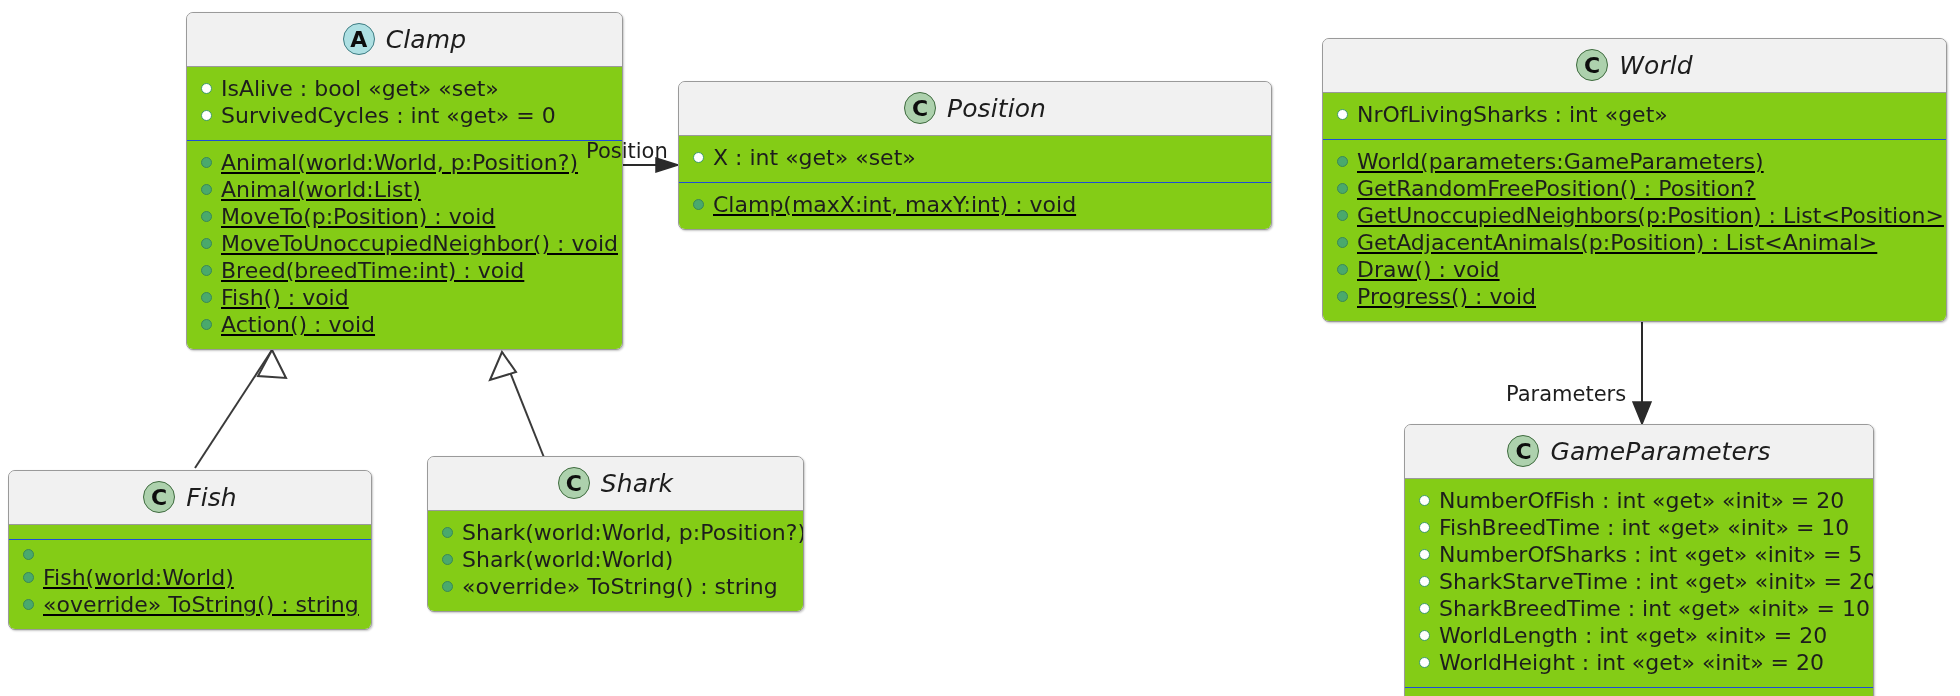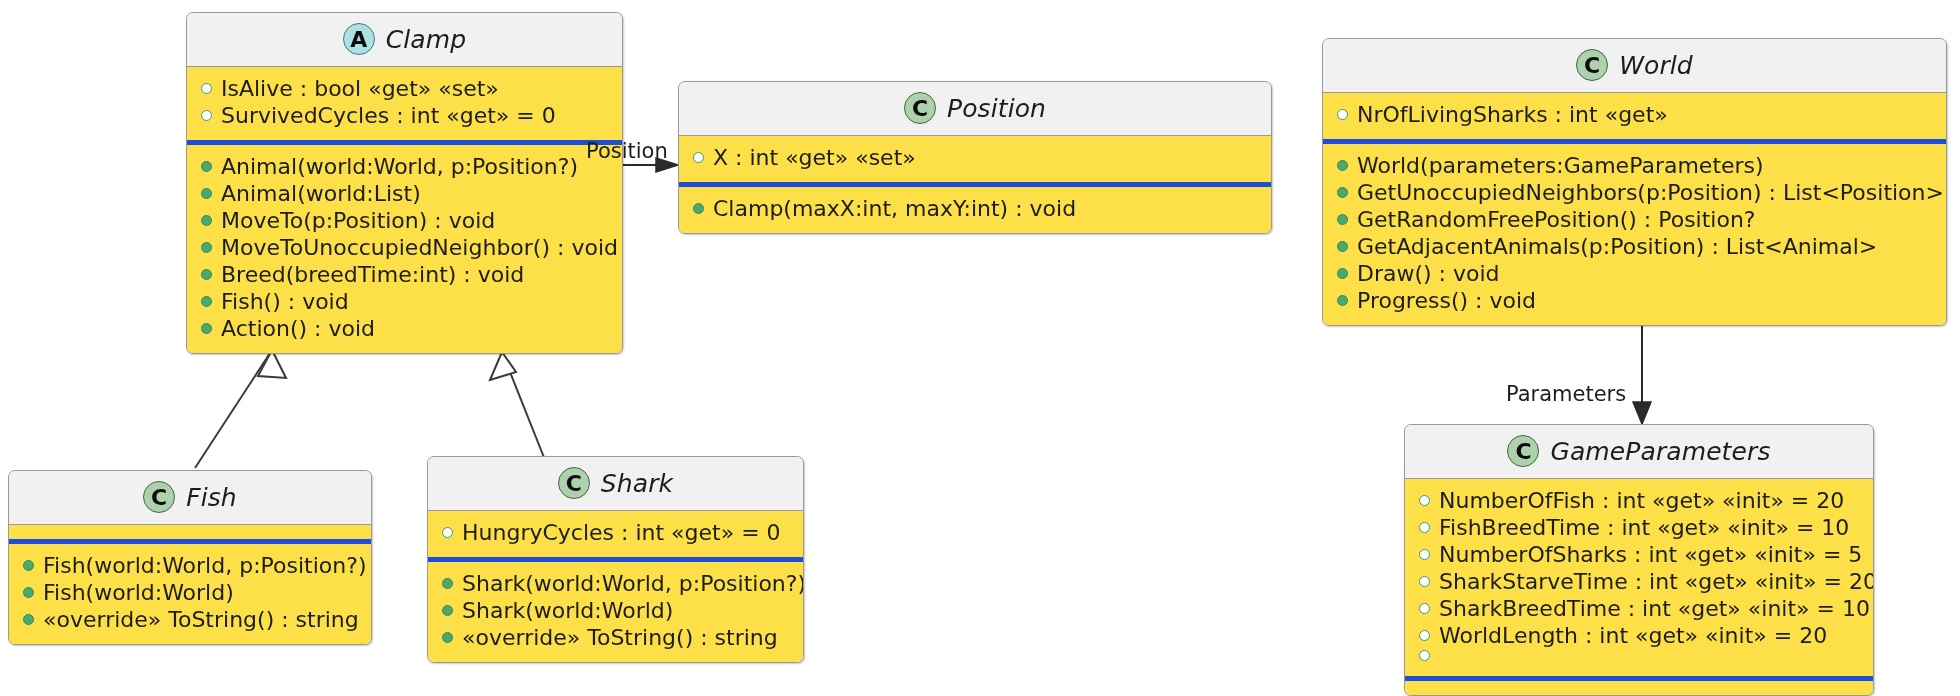--- a/index.html
+++ b/index.html
@@ -70,24 +70,25 @@
     background: #add1ad;
     border: 1.6px solid #3f6b3f;
   }
   .stereo-circle.a {
     background: #aee0e3;
     border: 1.6px solid #3d7c82;
   }
 
   .compartment {
     padding: 9px 14px 10px 14px;
-    background: #fde047;
+    background: #84cc16;
   }
   .compartment + .compartment {
-    border-top: 5px solid #1d4ed8;
+    border-top: 1px solid #1d4ed8;
+    text-decoration: underline;
   }
   .compartment.empty {
     padding: 5px 14px 5px 14px;
     min-height: 4px;
   }
 
   .member {
     display: flex;
     align-items: baseline;
     gap: 9px;
@@ -231,28 +232,28 @@
         <span>NrOfLivingSharks : int «get»</span>
       </div>
     </div>
     <div class="compartment">
       <div class="member">
         <span class="vis-dot public"></span>
         <span>World(parameters:GameParameters)</span>
       </div>
       <div class="member">
         <span class="vis-dot public"></span>
+        <span>GetRandomFreePosition() : Position?</span>
+      </div>
+      <div class="member">
+        <span class="vis-dot public"></span>
         <span>GetUnoccupiedNeighbors(p:Position) : List&lt;Position&gt;</span>
       </div>
       <div class="member">
         <span class="vis-dot public"></span>
-        <span>GetRandomFreePosition() : Position?</span>
-      </div>
-      <div class="member">
-        <span class="vis-dot public"></span>
         <span>GetAdjacentAnimals(p:Position) : List&lt;Animal&gt;</span>
       </div>
       <div class="member">
         <span class="vis-dot public"></span>
         <span>Draw() : void</span>
       </div>
       <div class="member">
         <span class="vis-dot public"></span>
         <span>Progress() : void</span>
       </div>
@@ -286,60 +287,54 @@
       <div class="member">
         <span class="vis-dot protected"></span>
         <span>SharkBreedTime : int «get» «init» = 10</span>
       </div>
       <div class="member">
         <span class="vis-dot protected"></span>
         <span>WorldLength : int «get» «init» = 20</span>
       </div>
       <div class="member">
         <span class="vis-dot protected"></span>
+        <span>WorldHeight : int «get» «init» = 20</span>
       </div>
     </div>
     <div class="compartment empty"></div>
   </div>
 
   <div class="uml-class" style="left:8px; top:470px; width:364px;">
     <div class="cls-header">
       <span class="stereo-circle c">C</span>
       <span class="cls-title">Fish</span>
     </div>
     <div class="compartment empty"></div>
     <div class="compartment">
       <div class="member">
         <span class="vis-dot public"></span>
-        <span>Fish(world:World, p:Position?)</span>
       </div>
       <div class="member">
         <span class="vis-dot public"></span>
         <span>Fish(world:World)</span>
       </div>
       <div class="member">
         <span class="vis-dot public"></span>
         <span>«override» ToString() : string</span>
       </div>
     </div>
   </div>
 
   <div class="uml-class" style="left:427px; top:456px; width:377px;">
     <div class="cls-header">
       <span class="stereo-circle c">C</span>
       <span class="cls-title">Shark</span>
     </div>
     <div class="compartment">
       <div class="member">
-        <span class="vis-dot protected"></span>
-        <span>HungryCycles : int «get» = 0</span>
-      </div>
-    </div>
-    <div class="compartment">
-      <div class="member">
         <span class="vis-dot public"></span>
         <span>Shark(world:World, p:Position?)</span>
       </div>
       <div class="member">
         <span class="vis-dot public"></span>
         <span>Shark(world:World)</span>
       </div>
       <div class="member">
         <span class="vis-dot public"></span>
         <span>«override» ToString() : string</span>

